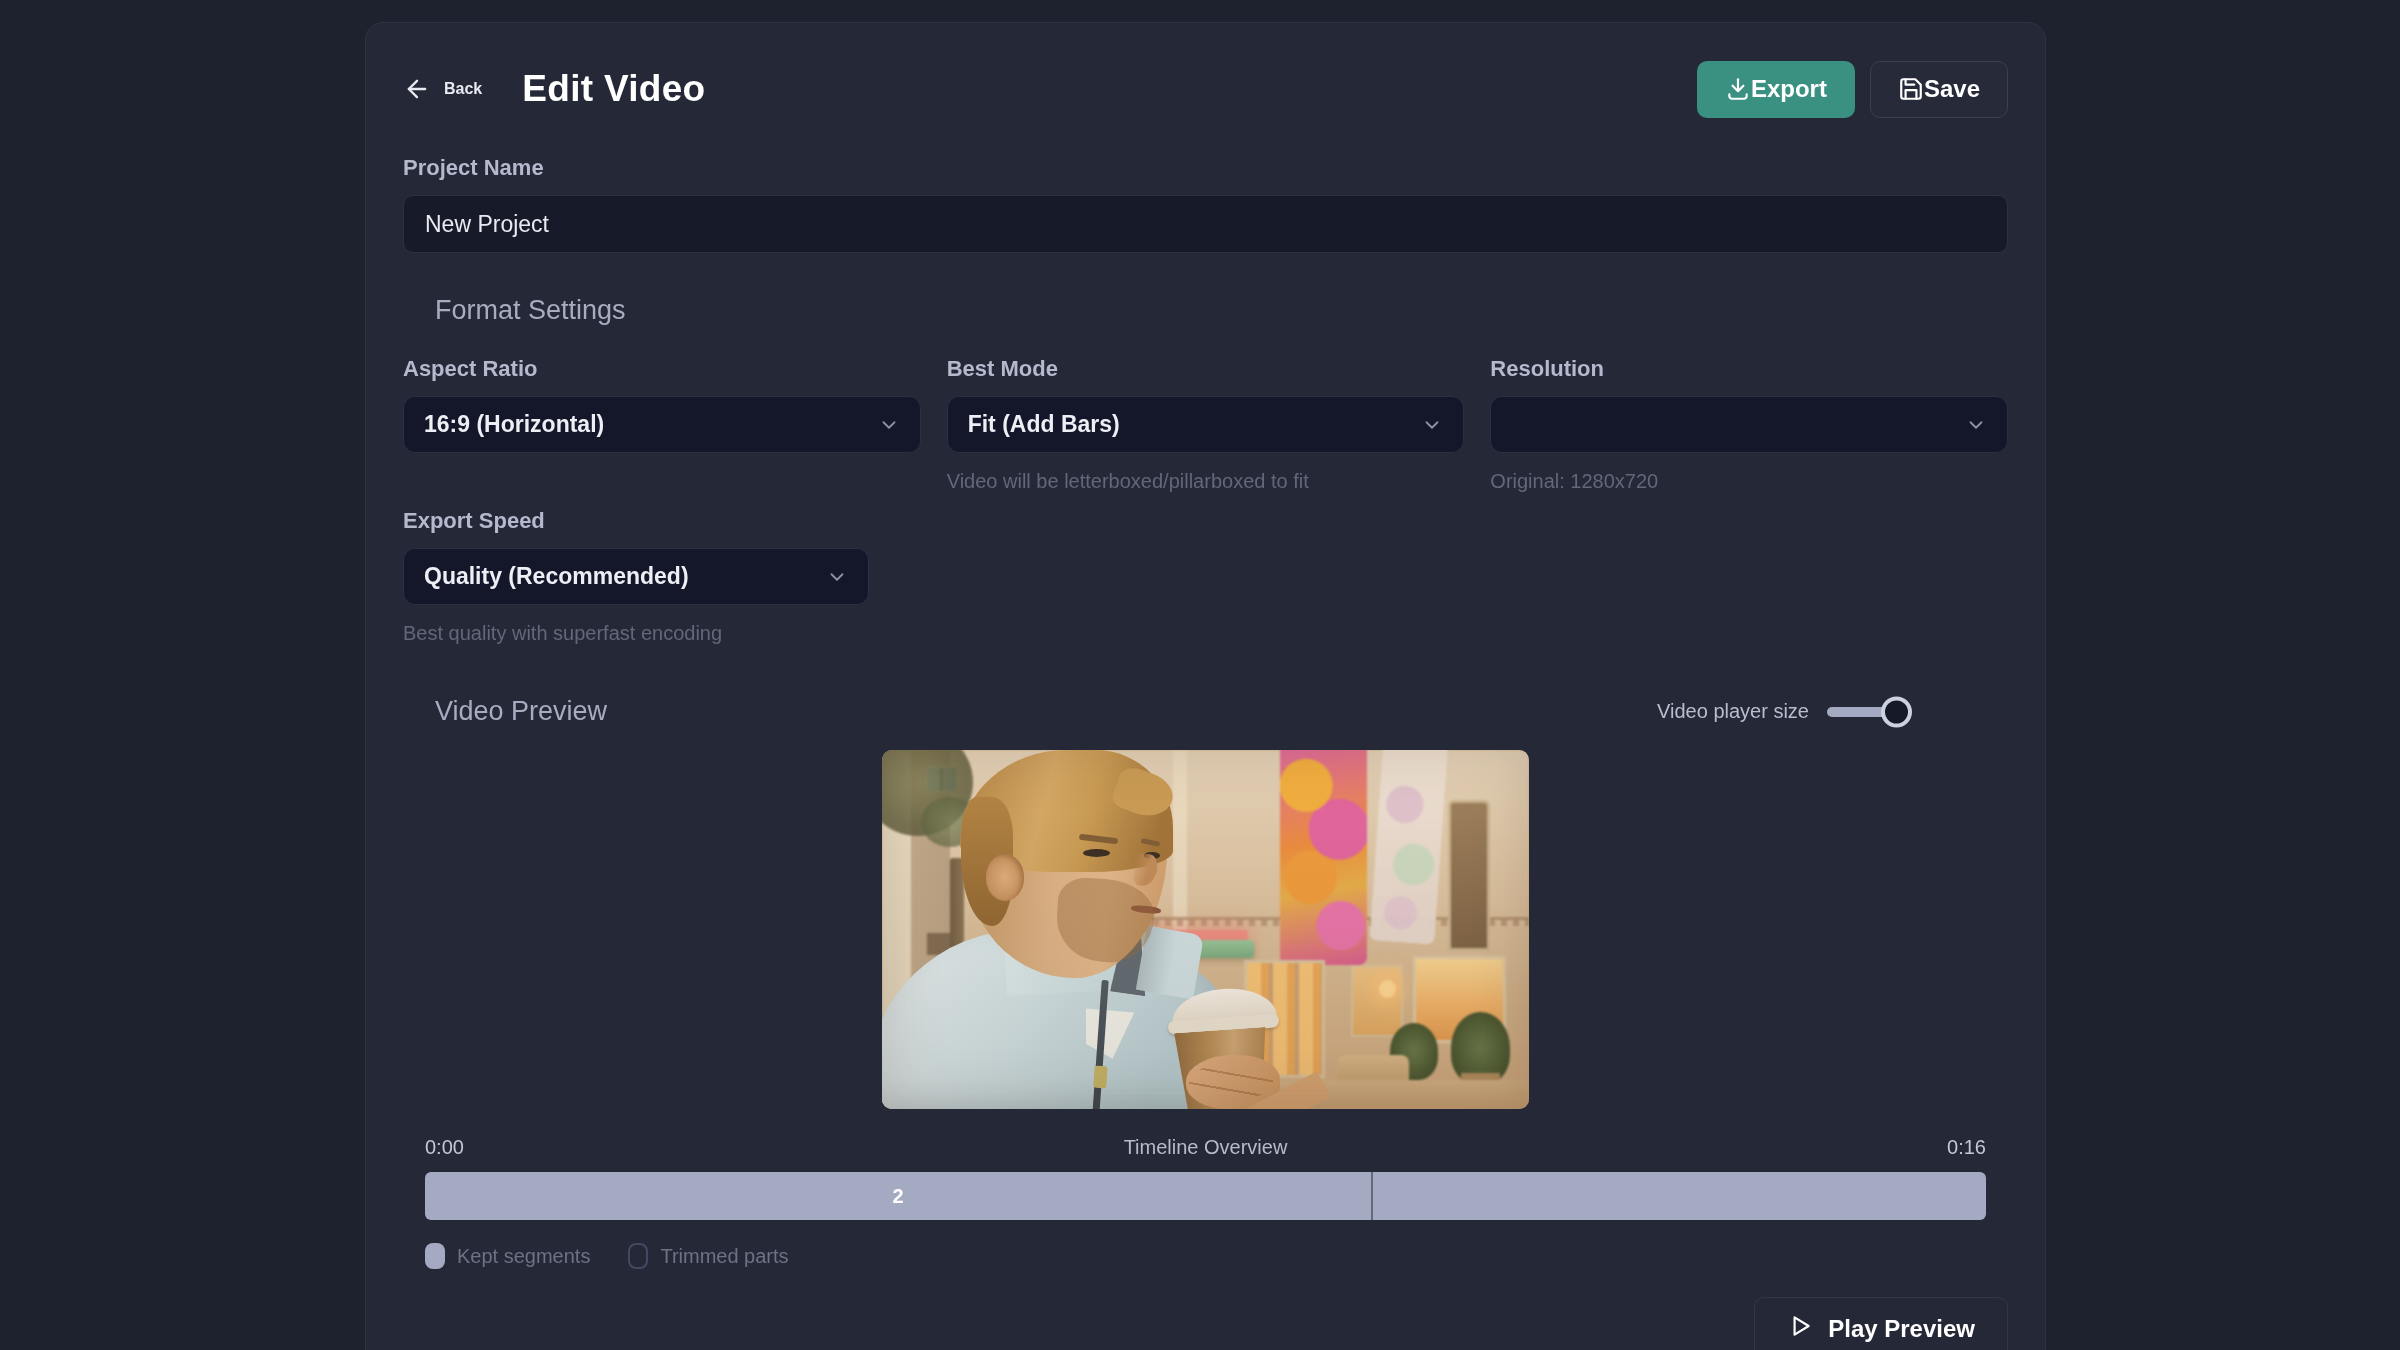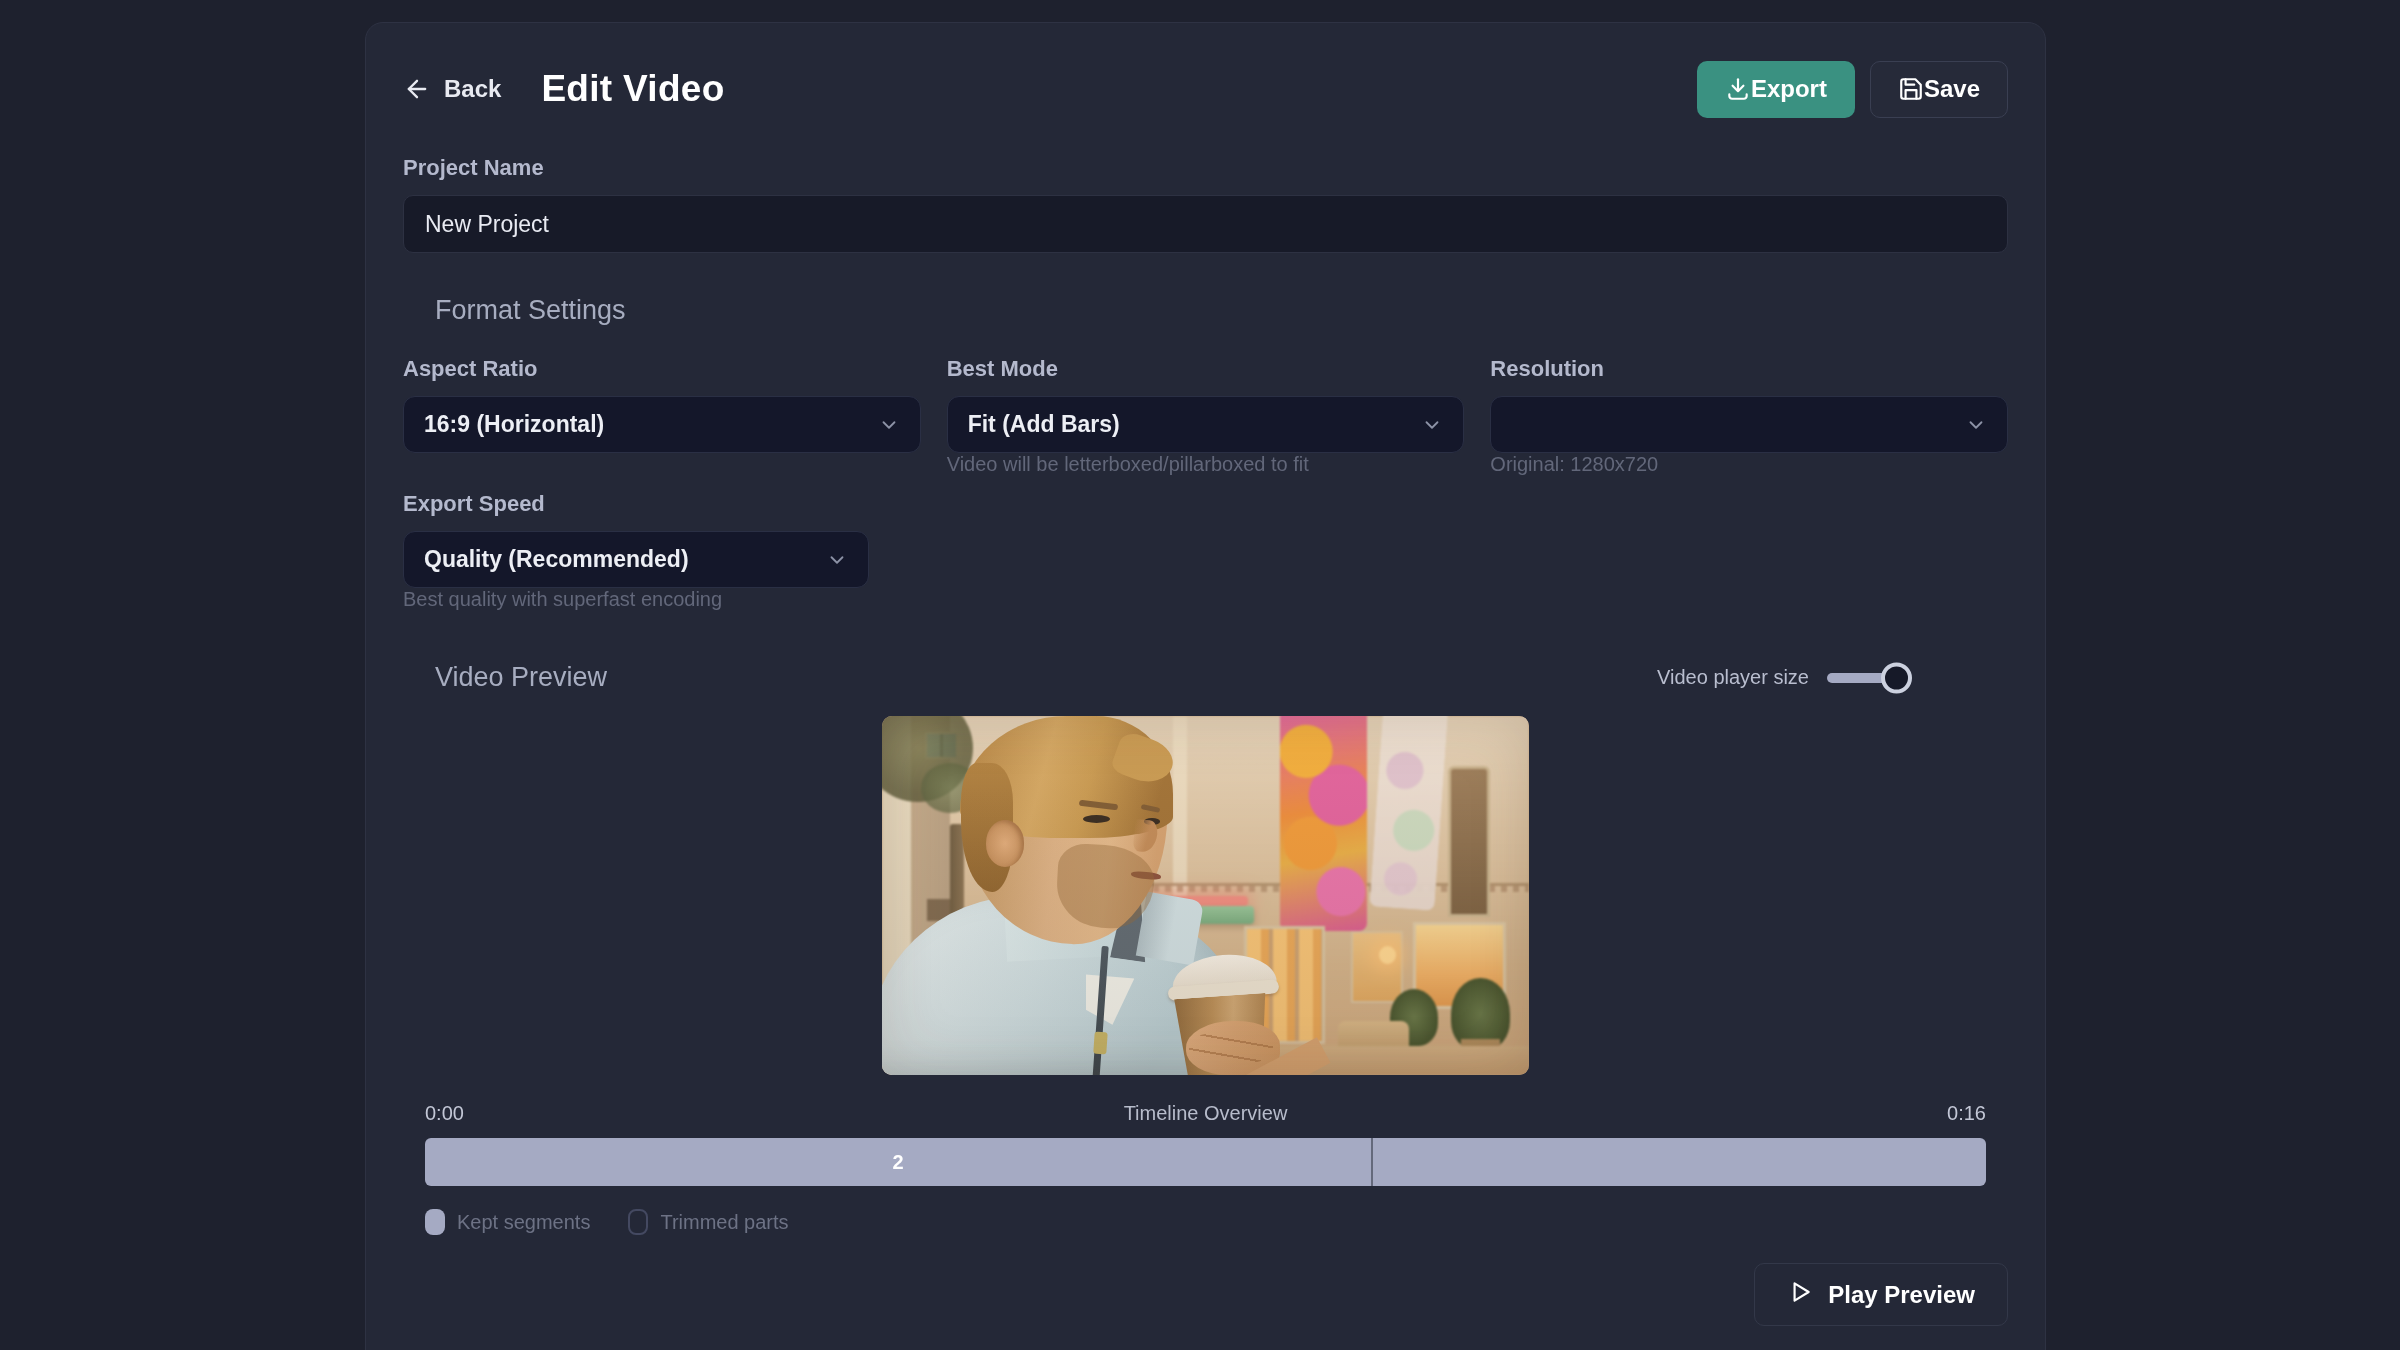--- a/index.html
+++ b/index.html
@@ -15,21 +15,21 @@
     position:absolute; left:365px; top:22px;
     width:1681px; height:1420px;
     background:#242837;
     border:1px solid #2e3243;
     border-radius:18px;
     padding:37px 37px 0 37px;
   }
   
   .hdr { display:flex; align-items:center; height:58px; }
   .back { display:flex; align-items:center; gap:13px; color:#e8eaf1;
-          font-size:24px; font-weight:700; cursor:pointer; }
+          font-size:16px; font-weight:700; cursor:pointer; }
   .back svg { display:block; }
   .title { margin-left:40px; font-size:37px; font-weight:700; color:#ffffff; letter-spacing:.3px; }
   .hdr-actions { margin-left:auto; display:flex; gap:15px; }
   .btn { display:inline-flex; align-items:center; height:57px;
          padding:0 27px; border-radius:10px; font-size:24px; font-weight:700;
          color:#ffffff; cursor:pointer; border:1px solid transparent; background:transparent;text-align:right; }
   .btn svg { display:block; }
   .btn-export { background:#3a9181; }
   .btn-save   { background:#262a39; border-color:#3a3f52; }
   
@@ -43,21 +43,21 @@
   }
   .section-heading { font-size:27px; font-weight:500; color:#a7adc0;margin-left:32px; }
   .fs-heading { margin-top:42px; }
   .fields-grid { display:grid; grid-template-columns:1fr 1fr 1fr; column-gap:26px; margin-top:30px; }
   .select {
     margin-top:14px; height:57px; background:#14172a; border:1px solid #2a2f44;
     border-radius:12px; display:flex; align-items:center; justify-content:space-between;
     padding:0 20px; font-size:23px; font-weight:600; color:#edeff5; cursor:pointer;
   }
   .select .chev { color:#8c92a6; display:flex; }
-  .helper { font-size:20px; color:#62677a; min-height:24px; }
+  .helper { margin-top:17px; font-size:20px; color:#62677a; min-height:24px; }
   .speed-block { margin-top:14px; width:466px; }
   
   .preview-head { margin-top:50px; display:flex; align-items:center; }
   .player-size { margin-left:auto; margin-right:112px; display:flex; align-items:center; gap:18px;
                  color:#b9becf; font-size:20px; }
   .slider { position:relative; width:69px; height:10px; border-radius:5px; background:#a5aac3; cursor:pointer; }
   .slider .thumb { position:absolute; right:-16px; top:50%; transform:translateY(-50%);
                    width:31px; height:31px; border-radius:50%;
                    background:#161928; border:4px solid #ccd1df; }
   

